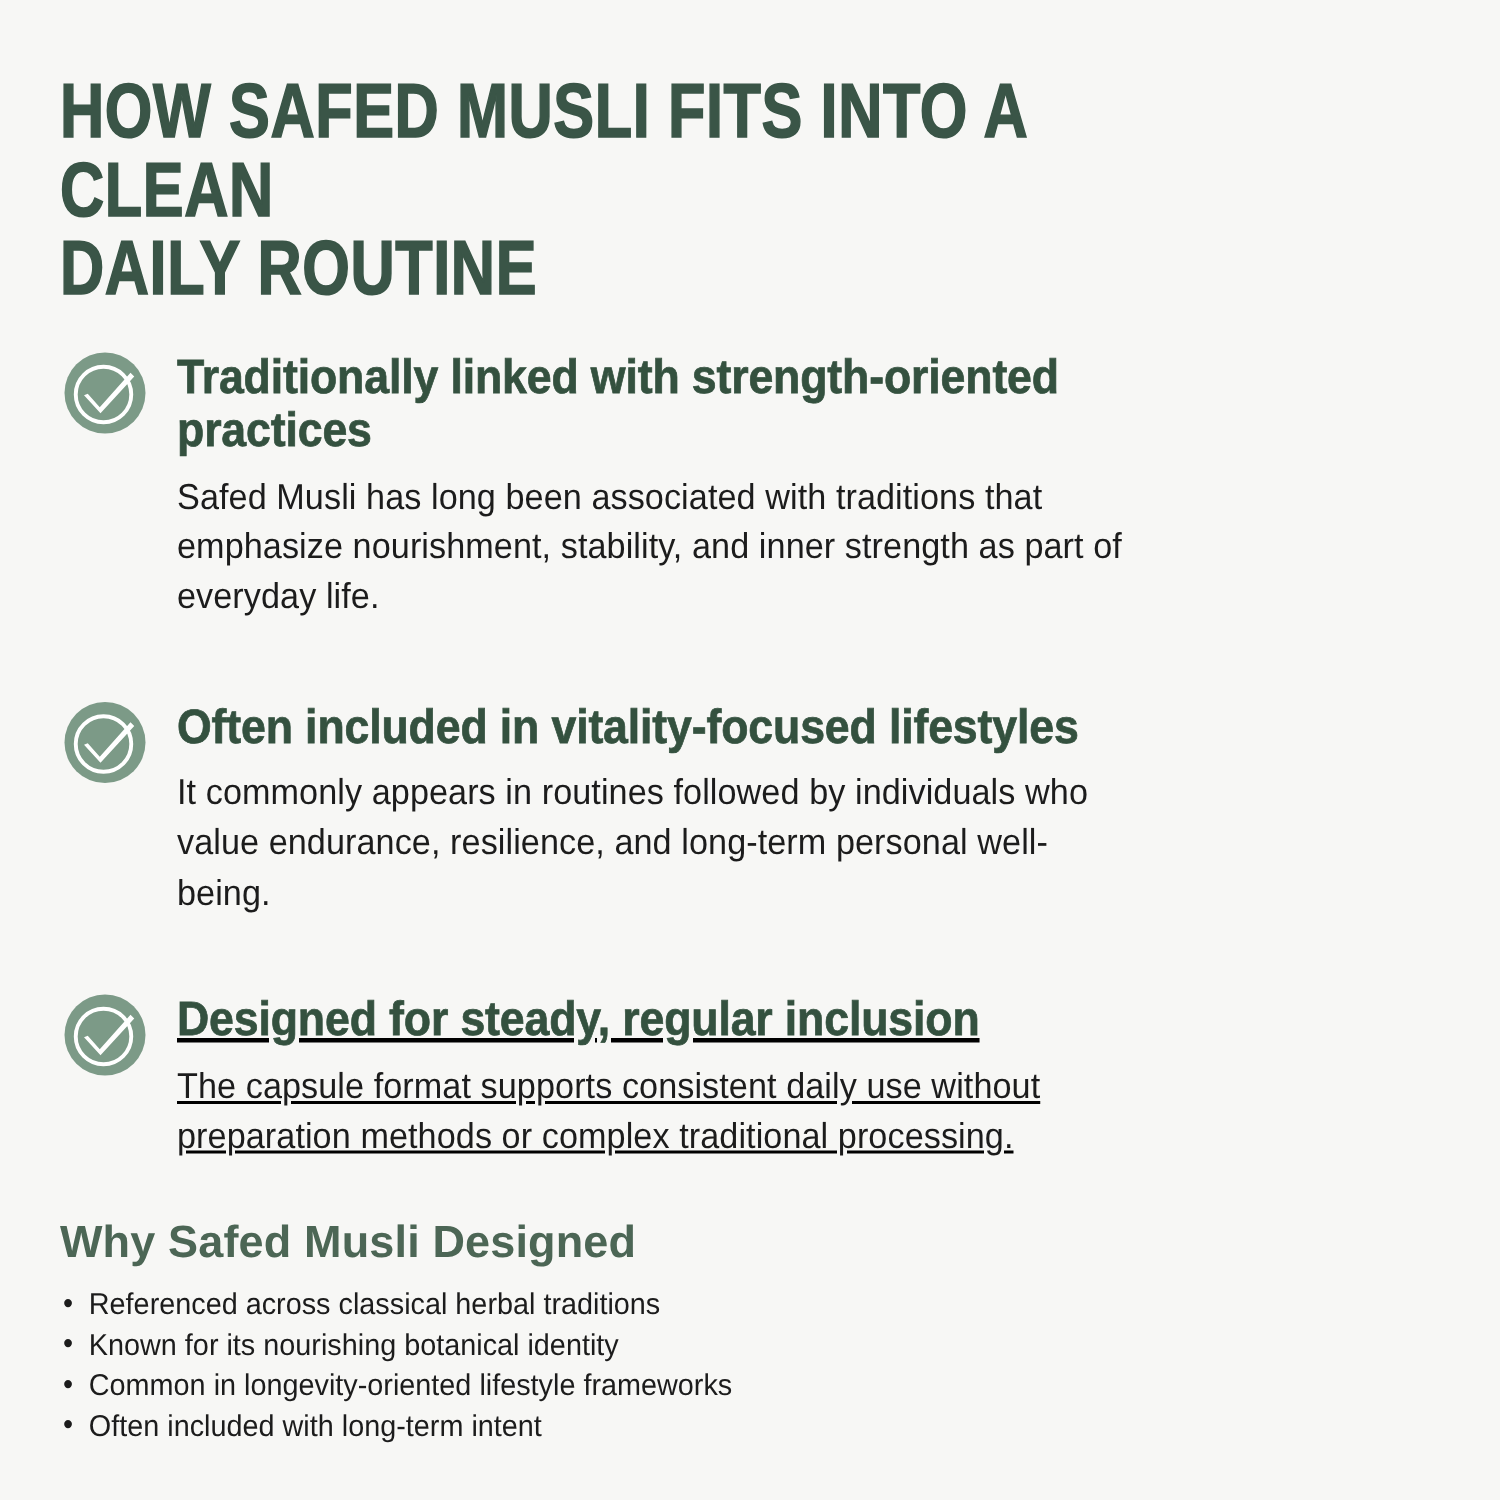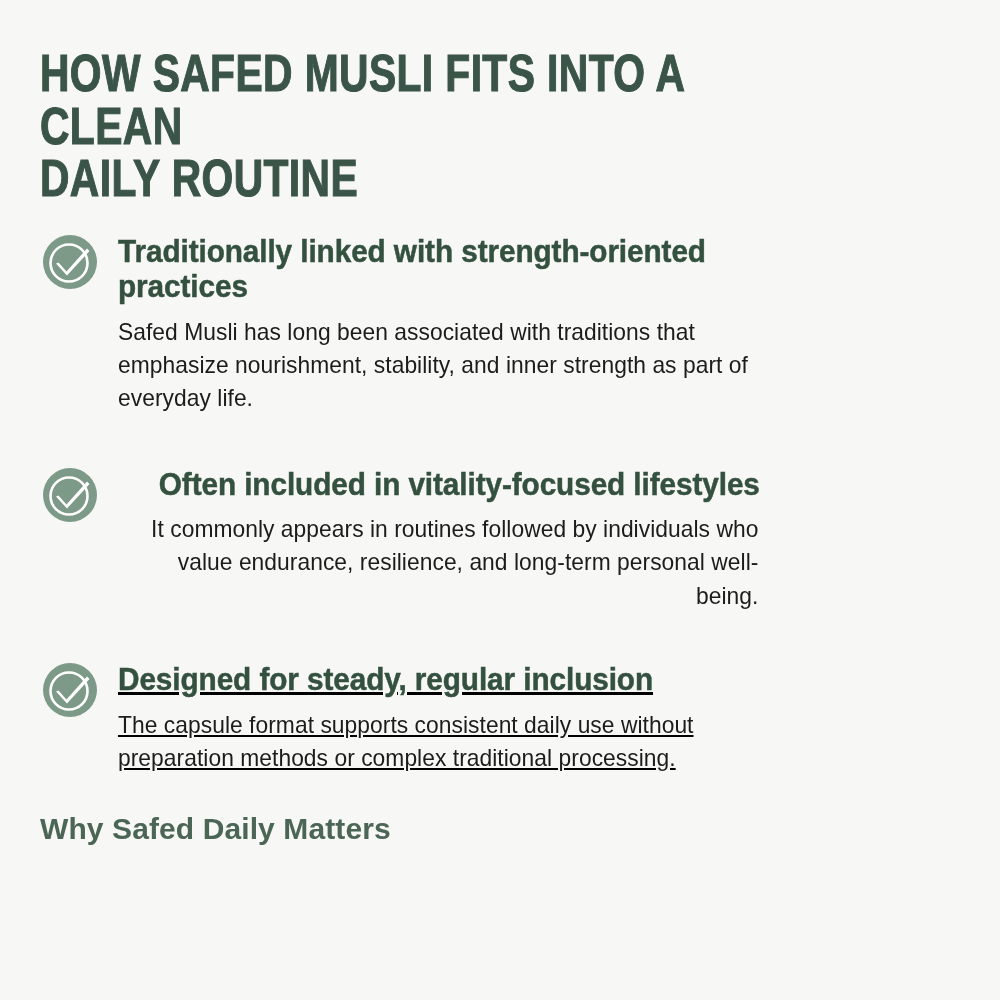--- a/index.html
+++ b/index.html
@@ -88,21 +88,21 @@
     font-size: 24px;
     line-height: 1.38;
     letter-spacing: 0.05px;
     transform: scaleX(0.95);
     transform-origin: left top;
     width: 105%;
   }
 
   
   .feature.f1 { margin-top: 0; }
-  .feature.f2 { margin-top: 52px; text-align: right; }
+  .feature.f2 { margin-top: 52px; }
   .feature.f3 { margin-top: 50px; text-decoration: underline; }
 
   
   .why {
     margin-top: 38px;
   }
   .why-head {
     margin: 0;
     color: #4c6655;
     font-family: "Liberation Sans", sans-serif;
@@ -184,16 +184,22 @@
       </span>
       <div class="f-body">
         <h2 class="f-head">Designed for steady, regular inclusion</h2>
         <p class="f-text">The capsule format supports consistent daily use without preparation methods or complex traditional processing.</p>
       </div>
     </div>
 
   </div>
 
   <div class="why">
-    <h2 class="why-head">Why Safed Daily Matters</h2>
+    <h2 class="why-head">Why Safed Musli Designed</h2>
+    <ul class="why-list">
+      <li>Referenced across classical herbal traditions</li>
+      <li>Known for its nourishing botanical identity</li>
+      <li>Common in longevity-oriented lifestyle frameworks</li>
+      <li>Often included with long-term intent</li>
+    </ul>
   </div>
 
 </div>
 
 </body></html>

